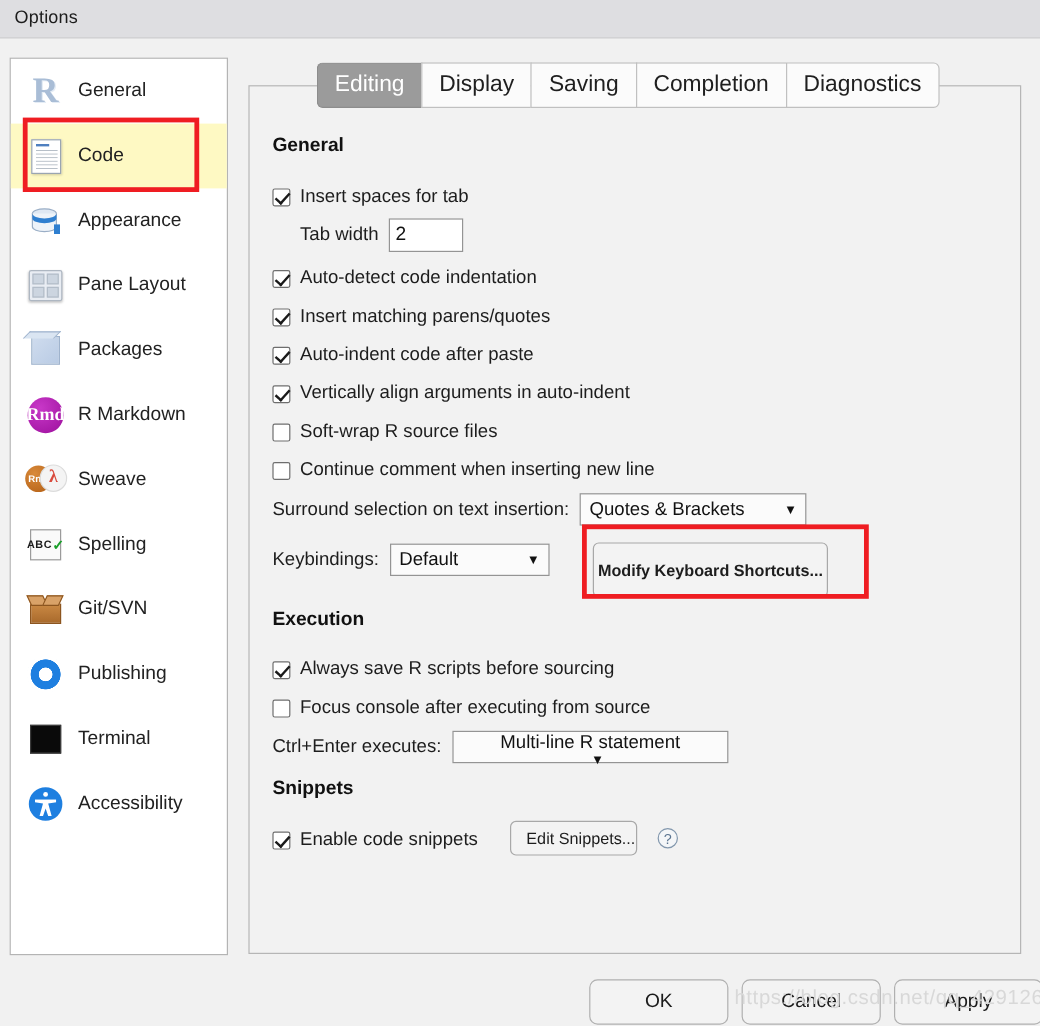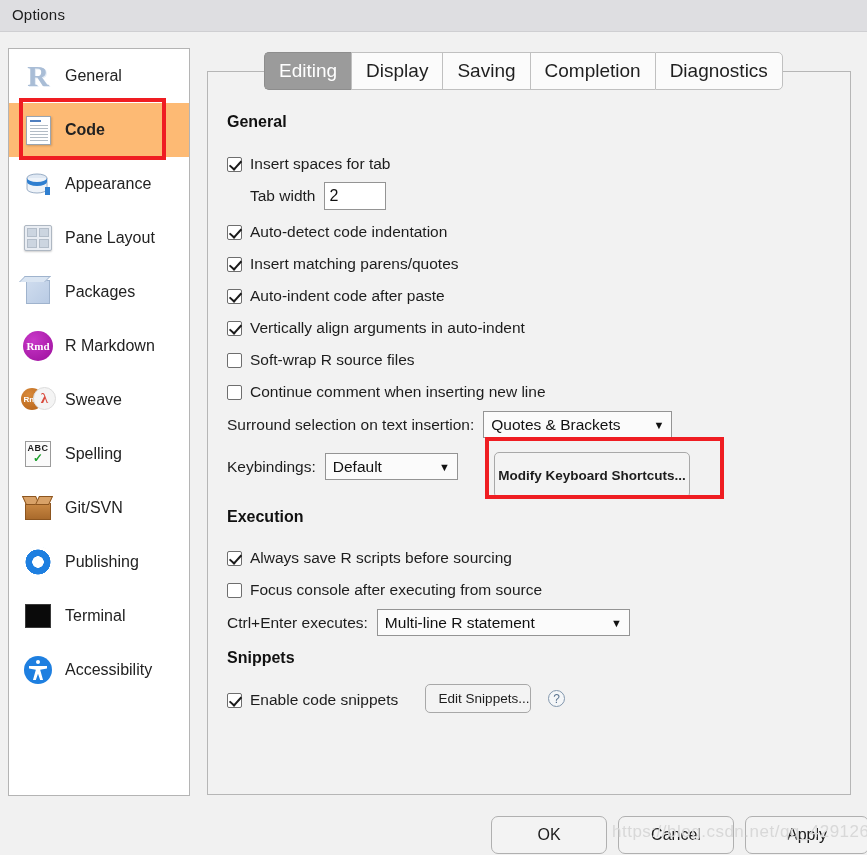--- a/index.html
+++ b/index.html
@@ -35,21 +35,21 @@
     width: 182px; height: 748px;
     background: #ffffff;
     border: 1px solid #b4b4b4;
   }
   .side-item {
     position: relative;
     display: flex; align-items: center;
     height: 54px; padding-left: 12px;
     cursor: default;
   }
-  .side-item.selected { background: #fdba74; font-weight: bold; }
+  .side-item.selected { background: #fef9c3; }
   .side-item .ico {
     width: 34px; height: 34px;
     flex: 0 0 34px;
     position: relative;
     margin-right: 10px;
     display: flex; align-items: center; justify-content: center;
   }
   .side-item .lbl {
     font-size: 16px; color: #222;
     white-space: nowrap;
@@ -93,21 +93,21 @@
   }
   .ic-box::before {
     content:""; position:absolute; left:-5px; top:-5px;
     width: 24px; height: 5px; background:#dae5f2;
     border:1px solid #9fb3cd; border-bottom:none;
     transform: skewX(-45deg);
   }
   .ic-rmd {
     width: 30px; height: 30px; border-radius: 50%;
     background: radial-gradient(circle at 35% 30%, #c838c8, #9c0f9c);
-    color: #fff; font-size: 11px; font-weight: bold;
+    color: #fff; font-size: 15px; font-weight: bold;
     display:flex; align-items:center; justify-content:center;
     font-family: "Liberation Serif", serif;
   }
   .ic-sweave { position: relative; width: 34px; height: 30px; }
   .ic-sweave .c1 {
     position:absolute; left:0; top:3px; width:22px; height:22px;
     border-radius:50%;
     background: radial-gradient(circle at 35% 30%, #d98a3a, #b25e14);
     color:#fff; font-size:8px; font-weight:bold;
     display:flex; align-items:center; justify-content:center;
@@ -117,21 +117,21 @@
     border-radius:50%; background:#f4f4f4; border:1px solid #dcdcdc;
     display:flex; align-items:center; justify-content:center;
   }
   .ic-sweave .c2 span {
     color:#d94a3d; font-size:15px; font-weight:bold;
     font-family:"Liberation Serif", serif; line-height:1;
   }
   .ic-abc {
     width: 26px; height: 26px; background:#fafafa;
     border:1px solid #9b9b9b; position:relative;
-    display:flex; flex-direction:column; align-items:center;
+    display:flex; flex-direction:row; align-items:center;
     justify-content:center; line-height:1;
   }
   .ic-abc b { font-size:9px; color:#1b1b1b; letter-spacing:.5px; }
   .ic-abc i { font-size:12px; color:#1a9f2a; font-style:normal; margin-top:-1px; font-weight:bold;}
   .ic-git {
     width: 28px; height: 24px; position: relative;
   }
   .ic-git .body {
     position:absolute; left:1px; top:7px; width:26px; height:17px;
     background: linear-gradient(#c98843, #a96a2c);
@@ -514,21 +514,21 @@
         <span class="cb-label">Always save R scripts before sourcing</span>
       </div>
 
       <div class="row cb-row" style="left:19px; top:507px;">
         <span class="checkbox"></span>
         <span class="cb-label">Focus console after executing from source</span>
       </div>
 
       <div class="row" style="left:19px; top:537px;">
         <span class="plain-label" style="margin-right:9px;">Ctrl+Enter executes:</span>
-        <span class="select" style="width:253px;">
+        <span class="select" style="width:230px;flex-direction:column;">
           <span>Multi-line R statement</span>
           <span class="caret">▼</span>
         </span>
       </div>
 
       <div class="section-title" style="left:19px; top:577px;">Snippets</div>
 
       <div class="row cb-row" style="left:19px; top:617px;">
         <span class="checkbox checked"></span>
         <span class="cb-label">Enable code snippets</span>

